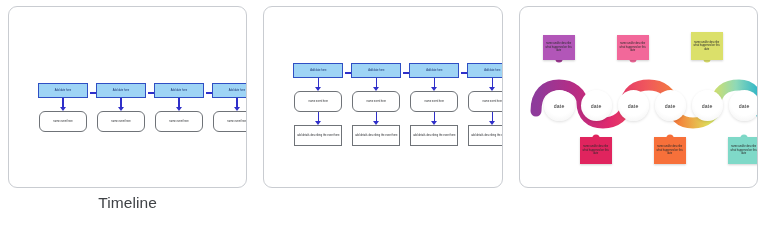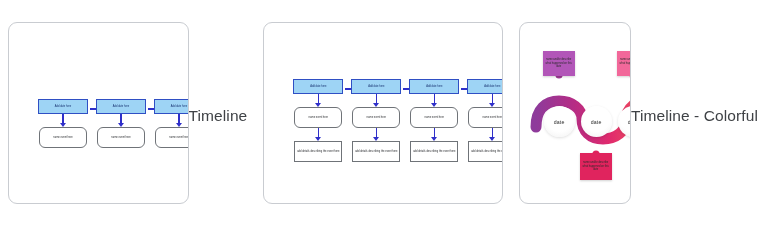--- a/index.html
+++ b/index.html
@@ -10,21 +10,21 @@
     overflow:hidden;
   }
   .gallery{
     display:flex;
     width:766px;height:220px;
     box-sizing:border-box;
   }
   .card-wrap{
     width:255.33px;
     display:flex;
-    flex-direction:row;
+    flex-direction:column;
     align-items:center;
     box-sizing:border-box;
     padding:6px 8px 0 8px;
   }
   .card{
     width:100%;
     height:182px;
     background:#ffffff;
     border:1px solid #c9ccd1;
     border-radius:9px;
@@ -417,16 +417,15 @@
         </div>
         <div class="note" style="left:134px;top:130px;width:32px;height:27px;background:#f7703a;">
           <span class="t">name and/or describe what happened on this date</span>
         </div>
         <div class="note" style="left:208px;top:130px;width:32px;height:27px;background:#7fd9c8;">
           <span class="t">name and/or describe what happened on this date</span>
         </div>
 
       </div>
     </div>
-    <div class="caption">Timeline - Colorful</div>
   </div>
 
 </div>
 
 </body></html>

